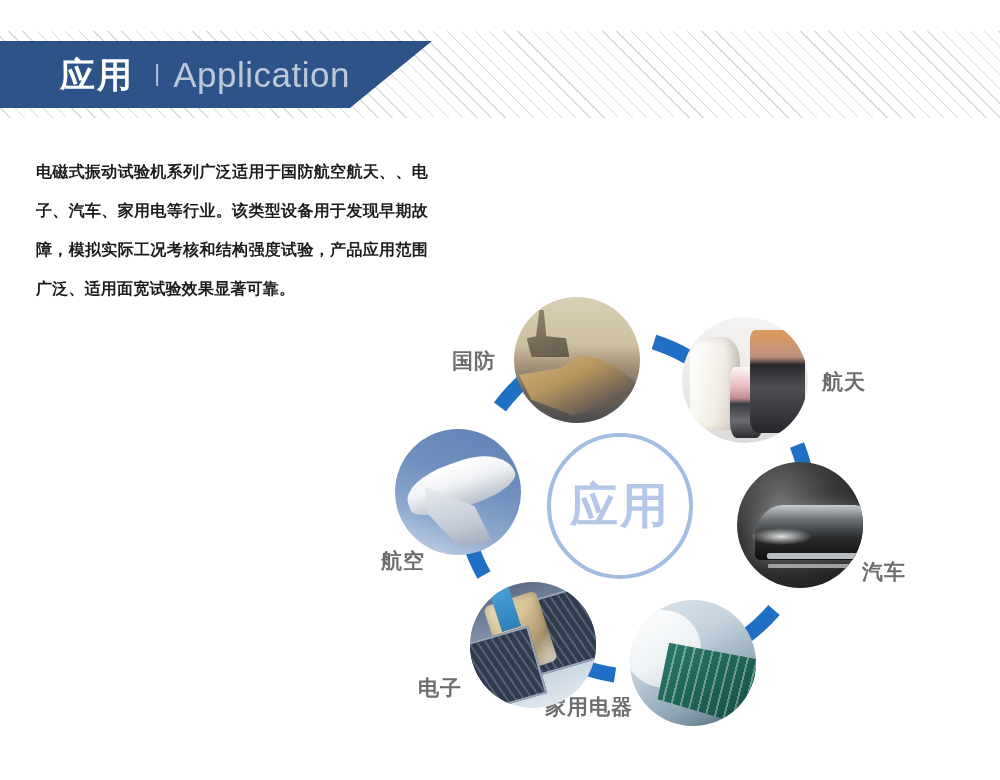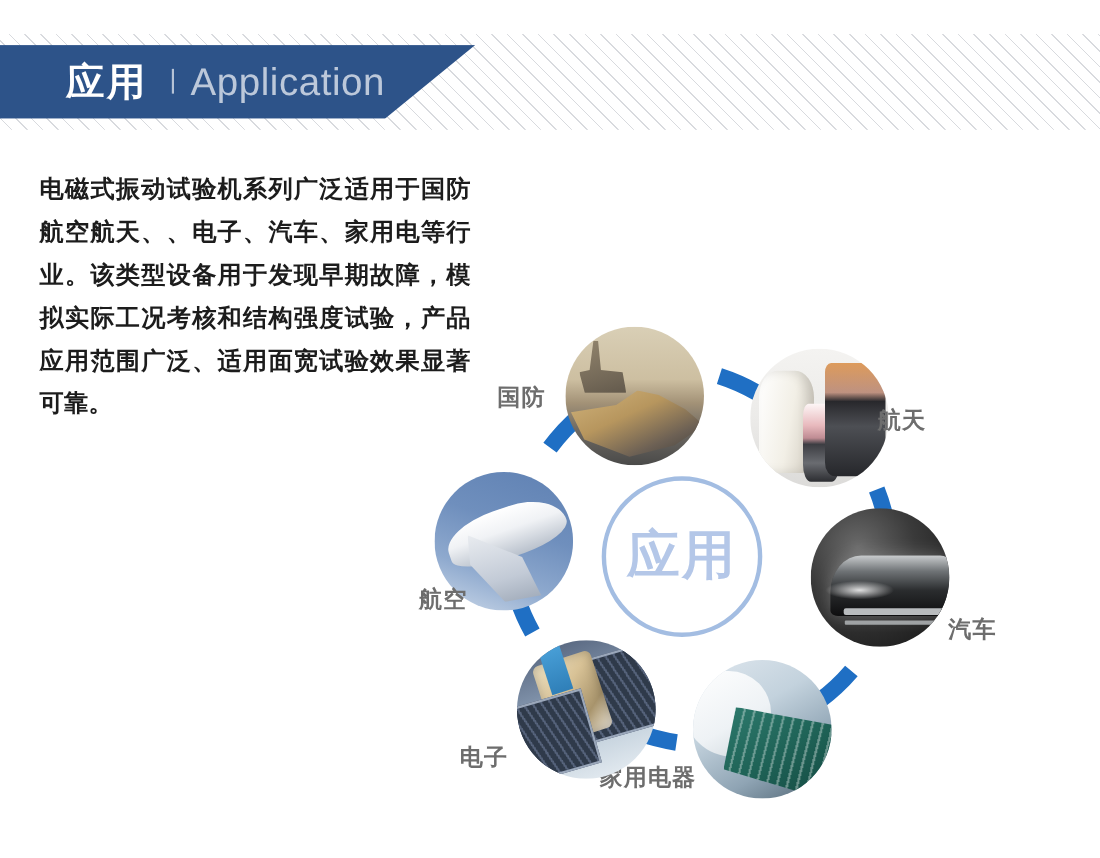--- a/index.html
+++ b/index.html
@@ -89,21 +89,21 @@
     line-height: 1;
   }
 
   
   #description {
     position: absolute;
     left: 36px;
     top: 152px;
     width: 392px;
     color: #1c1c1c;
-    font-size: 22px;
+    font-size: 16px;
     font-weight: bold;
     line-height: 39px;
     letter-spacing: 0.2px;
     text-align: justify;
   }
 
   
   #diagram {
     position: absolute;
     left: 370px;
@@ -160,25 +160,25 @@
 
   
   #node-defense    { left: 144px; top: 12px; }
   #node-aerospace  { left: 312px; top: 32px; }
   #node-auto       { left: 367px; top: 177px; }
   #node-appliance  { left: 260px; top: 315px; }
   #node-electronic { left: 100px; top: 297px; }
   #node-aviation   { left: 25px;  top: 144px; }
 
   #label-defense    { left: 82px;  top: 62px; }
-  #label-aerospace  { left: 428px; top: 83px; }
+  #label-aerospace  { left: 452px; top: 83px; }
   #label-auto       { left: 492px; top: 273px; }
   #label-appliance  { left: 175px; top: 408px; }
   #label-electronic { left: 48px;  top: 360px; margin-top: 29px; }
-  #label-aviation   { left: 11px;  top: 246px; }
+  #label-aviation   { left: 11px;  top: 262px; }
 
   
   .pic { position: absolute; inset: 0; }
 
   
   .pic-defense {
     background:
       linear-gradient(180deg, #d9cfb6 0%, #cdbfa1 38%, #a39277 55%, #6f6a63 74%, #4a4a49 100%);
   }
   .pic-defense::before {

